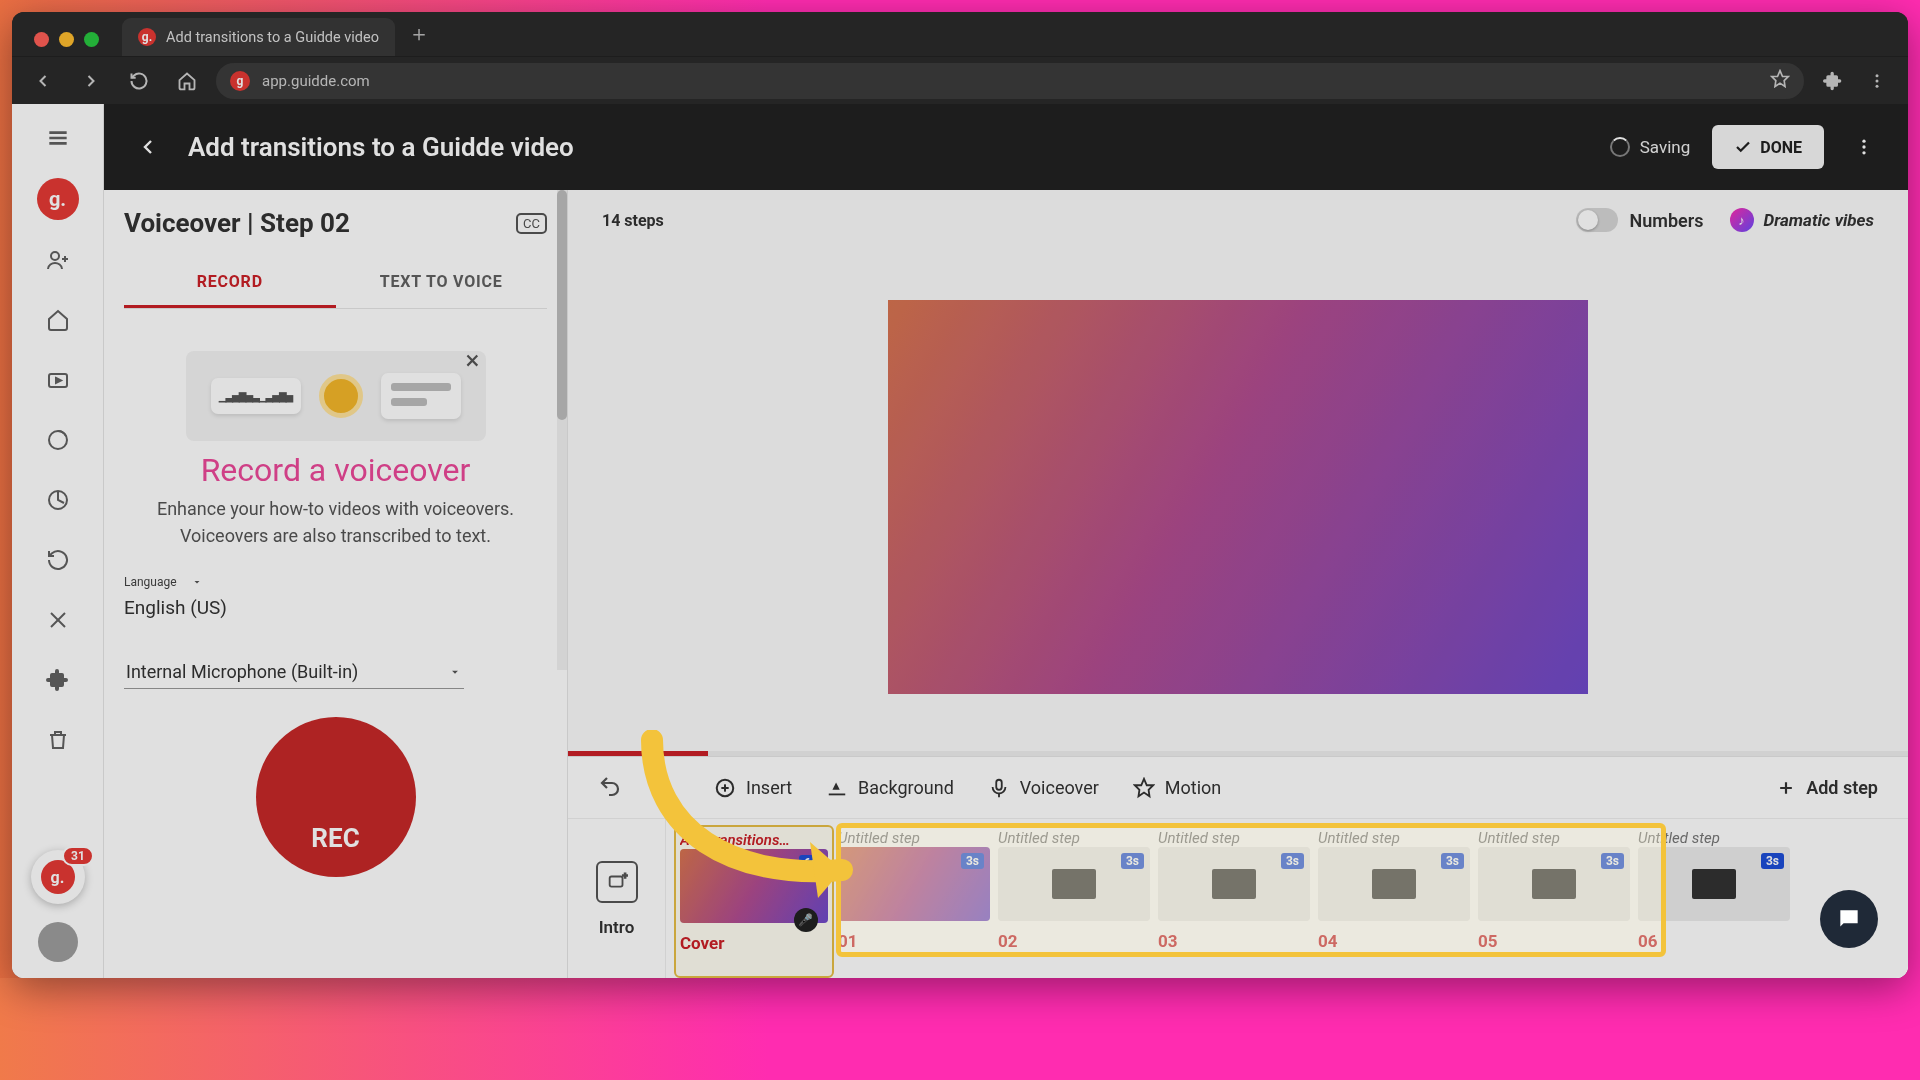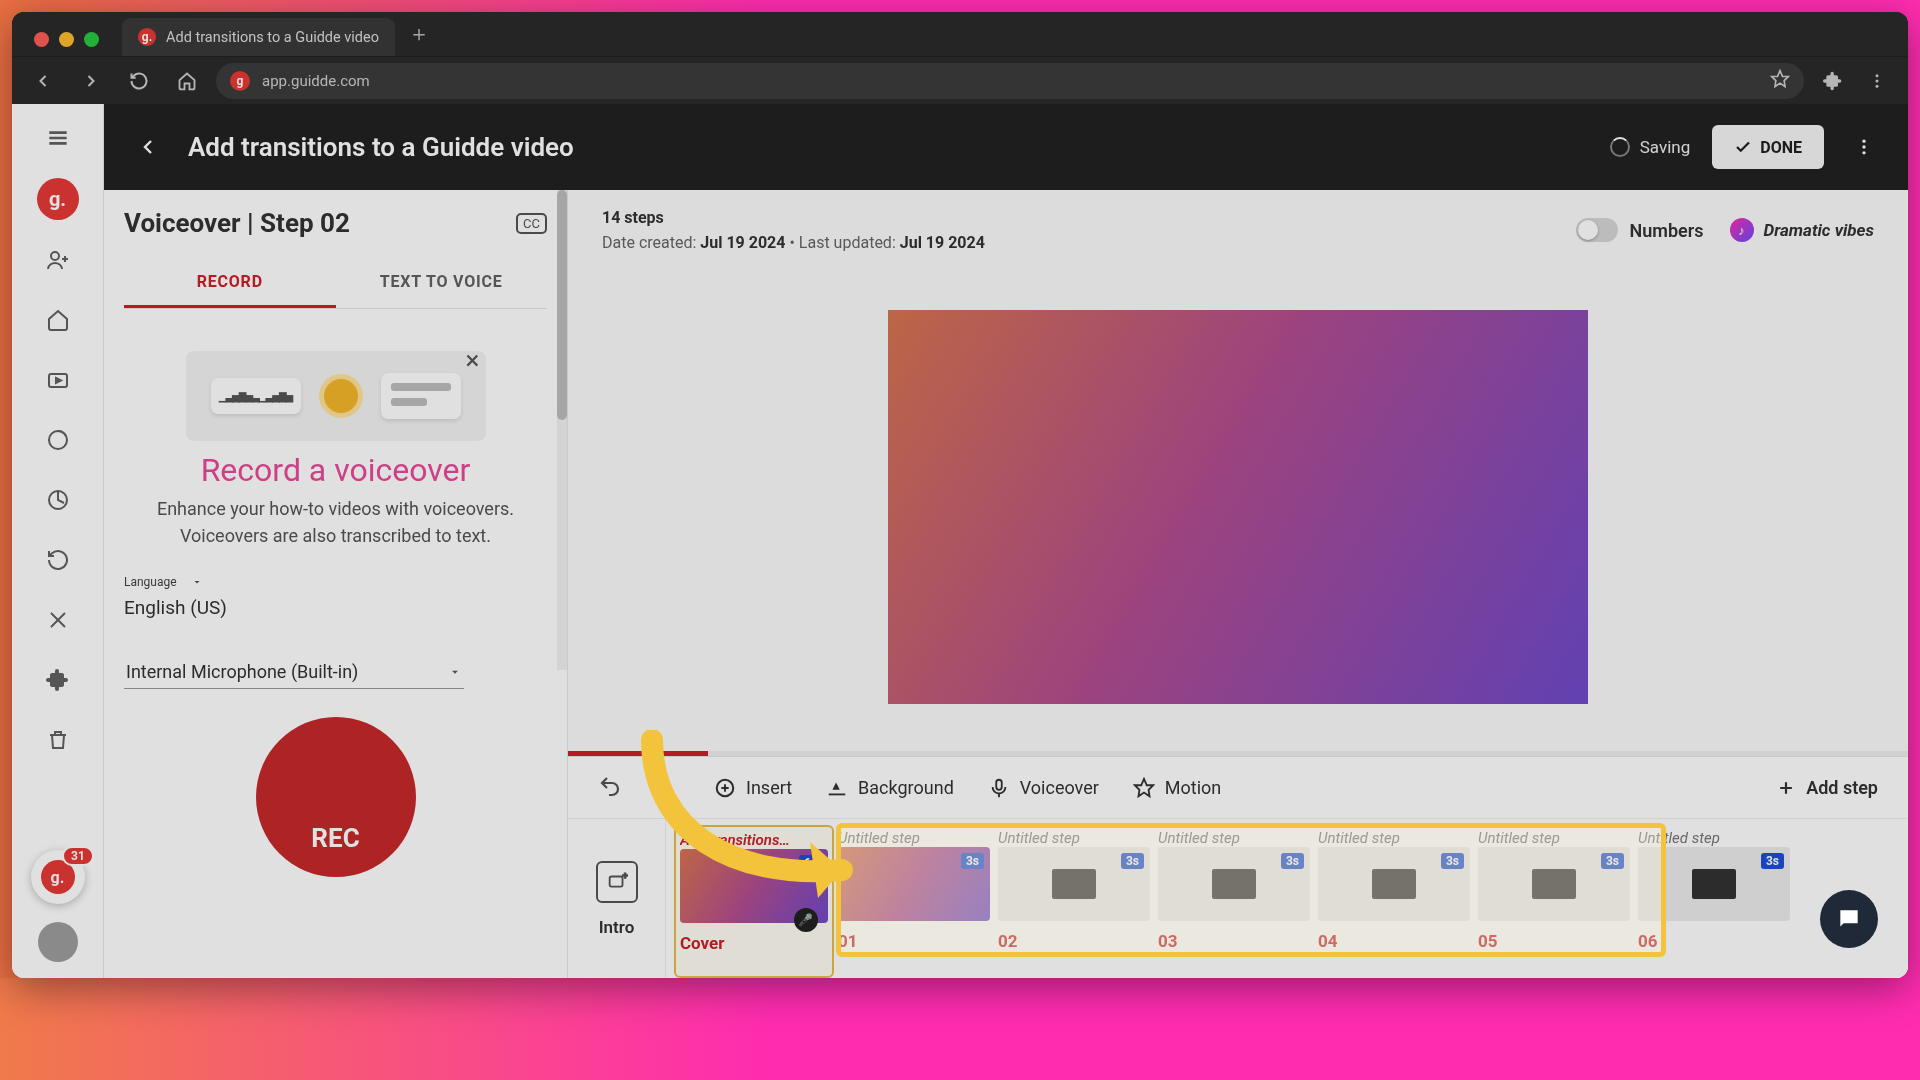--- a/index.html
+++ b/index.html
@@ -338,21 +338,20 @@
                 </svg>
               </div>
           </div>
           <div class="recbtn">REC</div>
         </div>
 
         <div class="editor">
           <div class="meta">
             <div class="minfo">
               <div class="steps">14 steps</div>
-              <div class="dates"><span>Date created: </span><b>Jul 19 2024</b> • <span>Last updated: </span><b>Jul 19 2024</b></div>
             </div>
             <div class="numbers">
                 <div class="switch"></div>
                 <span>Numbers</span>
               </div>
             <div class="vibes">
                 <span class="mi">♪</span>
                 <span>Dramatic vibes</span>
               </div>
           </div>

